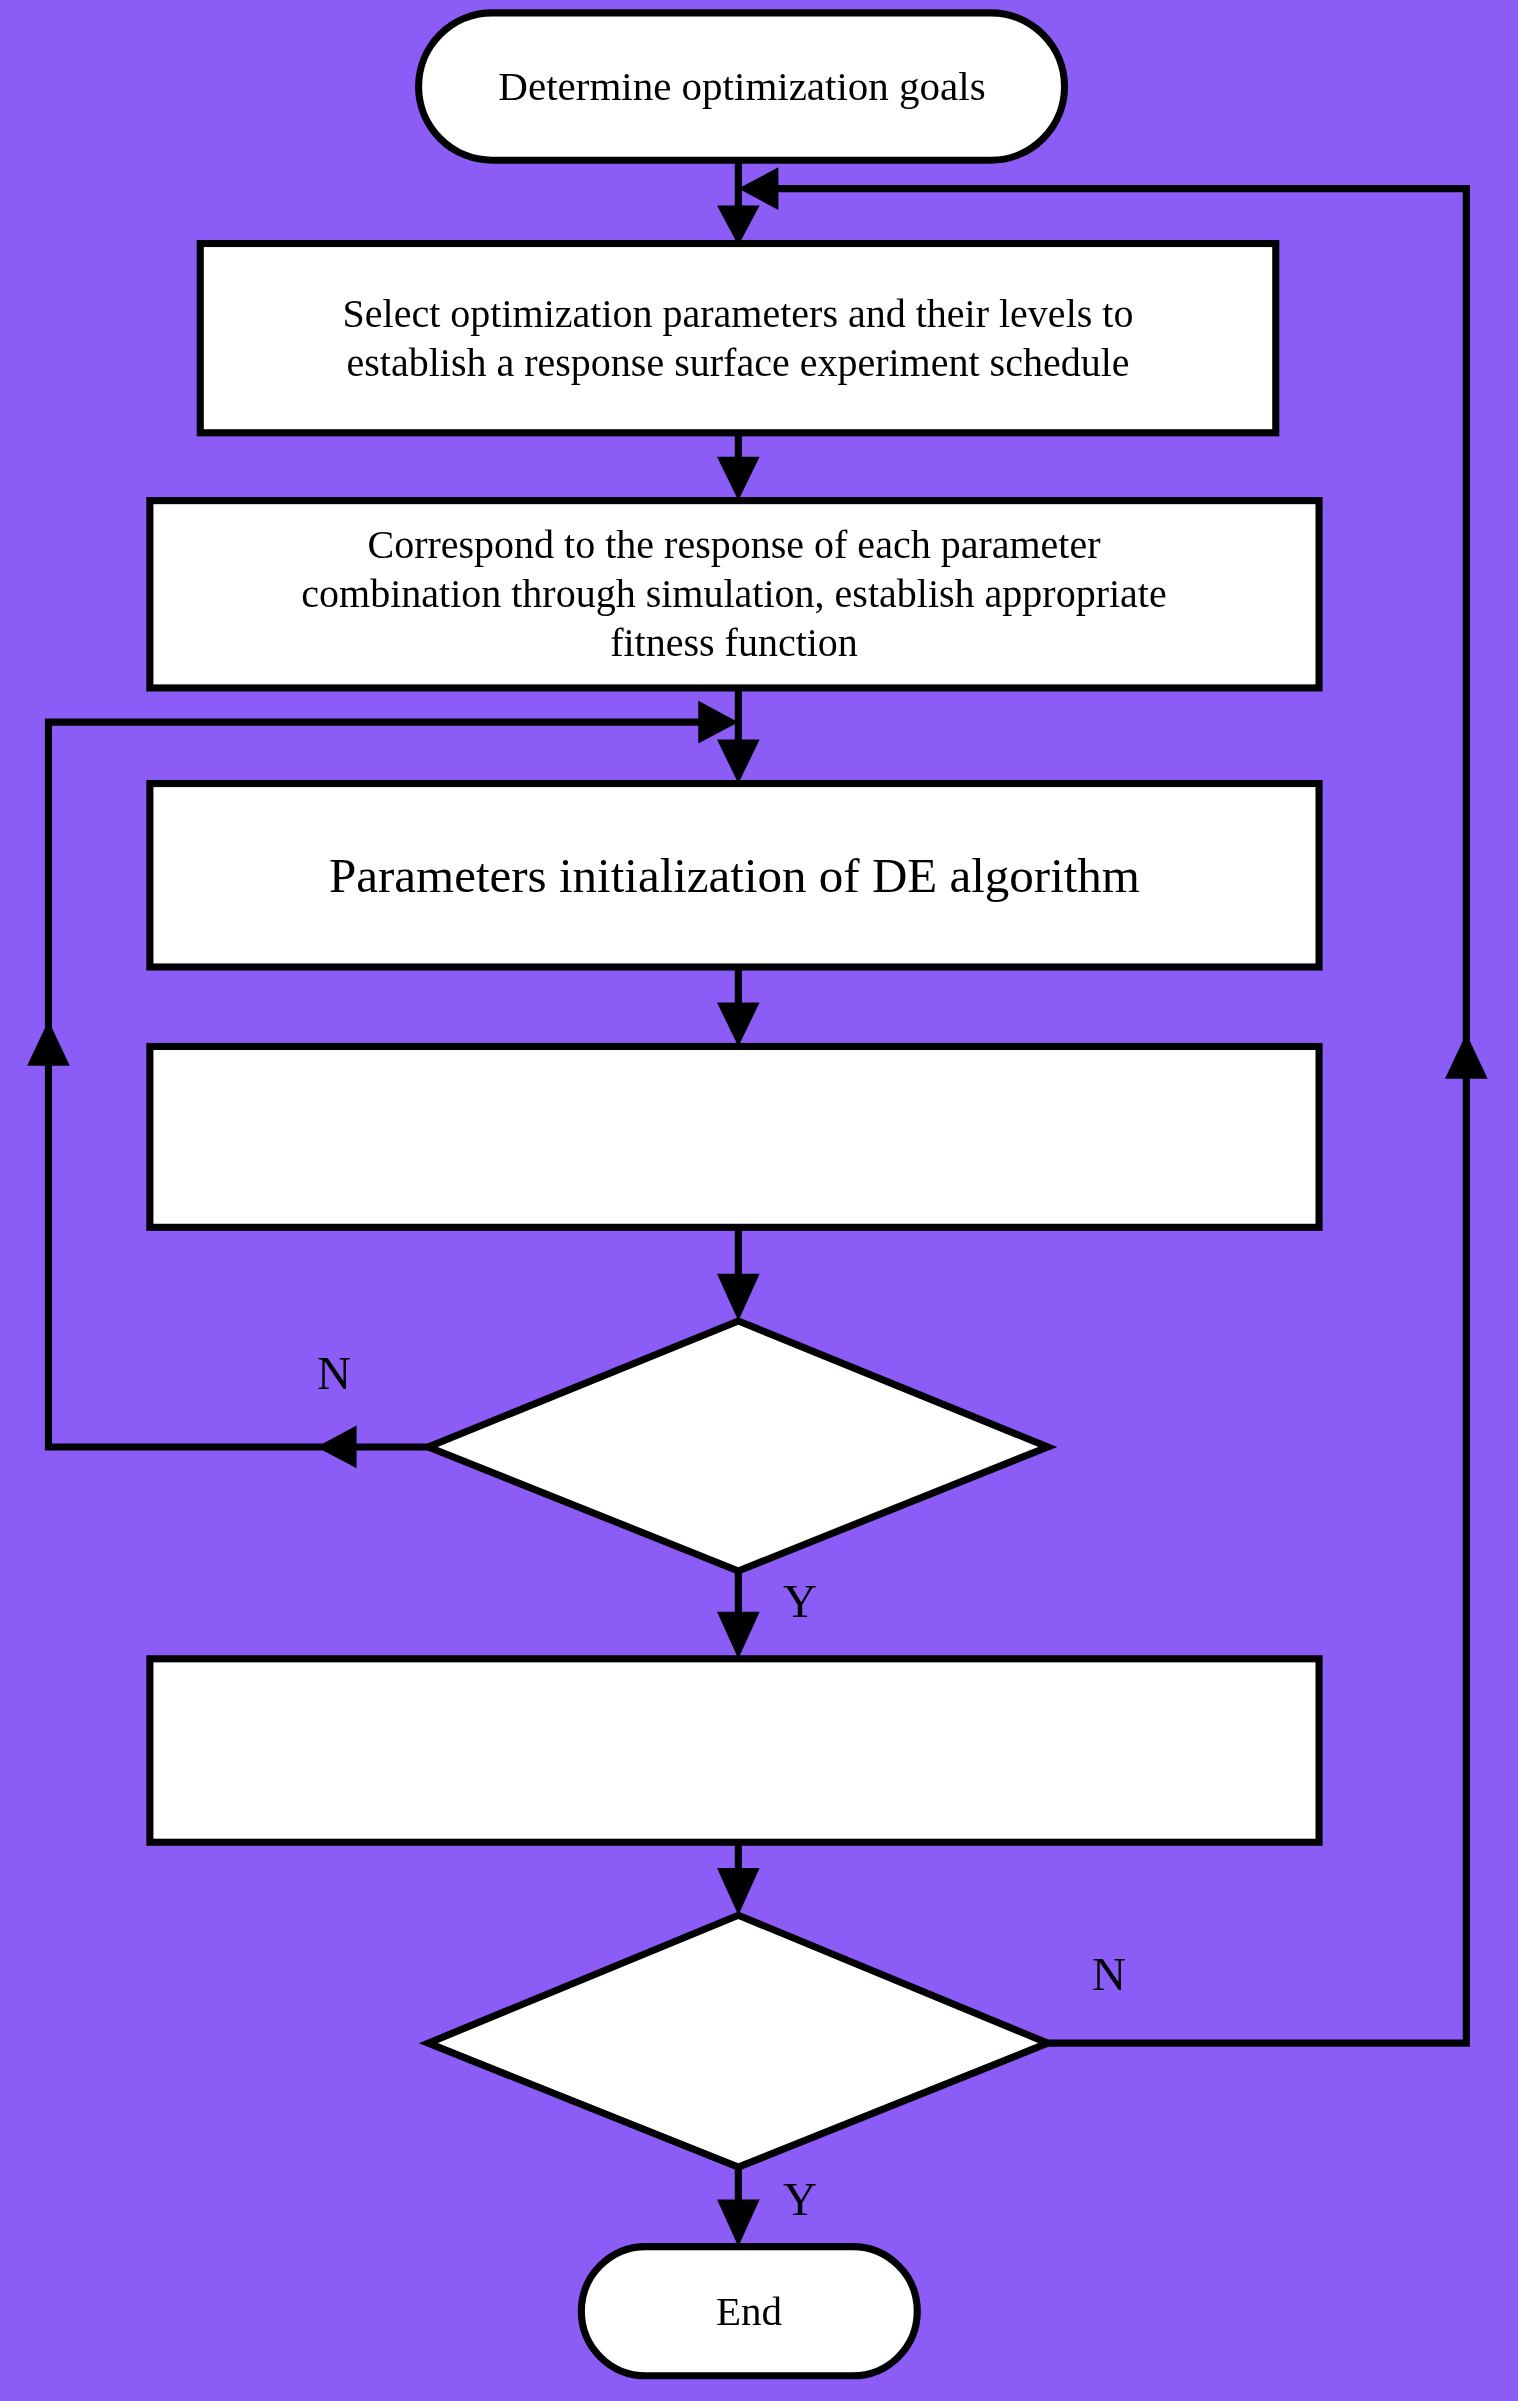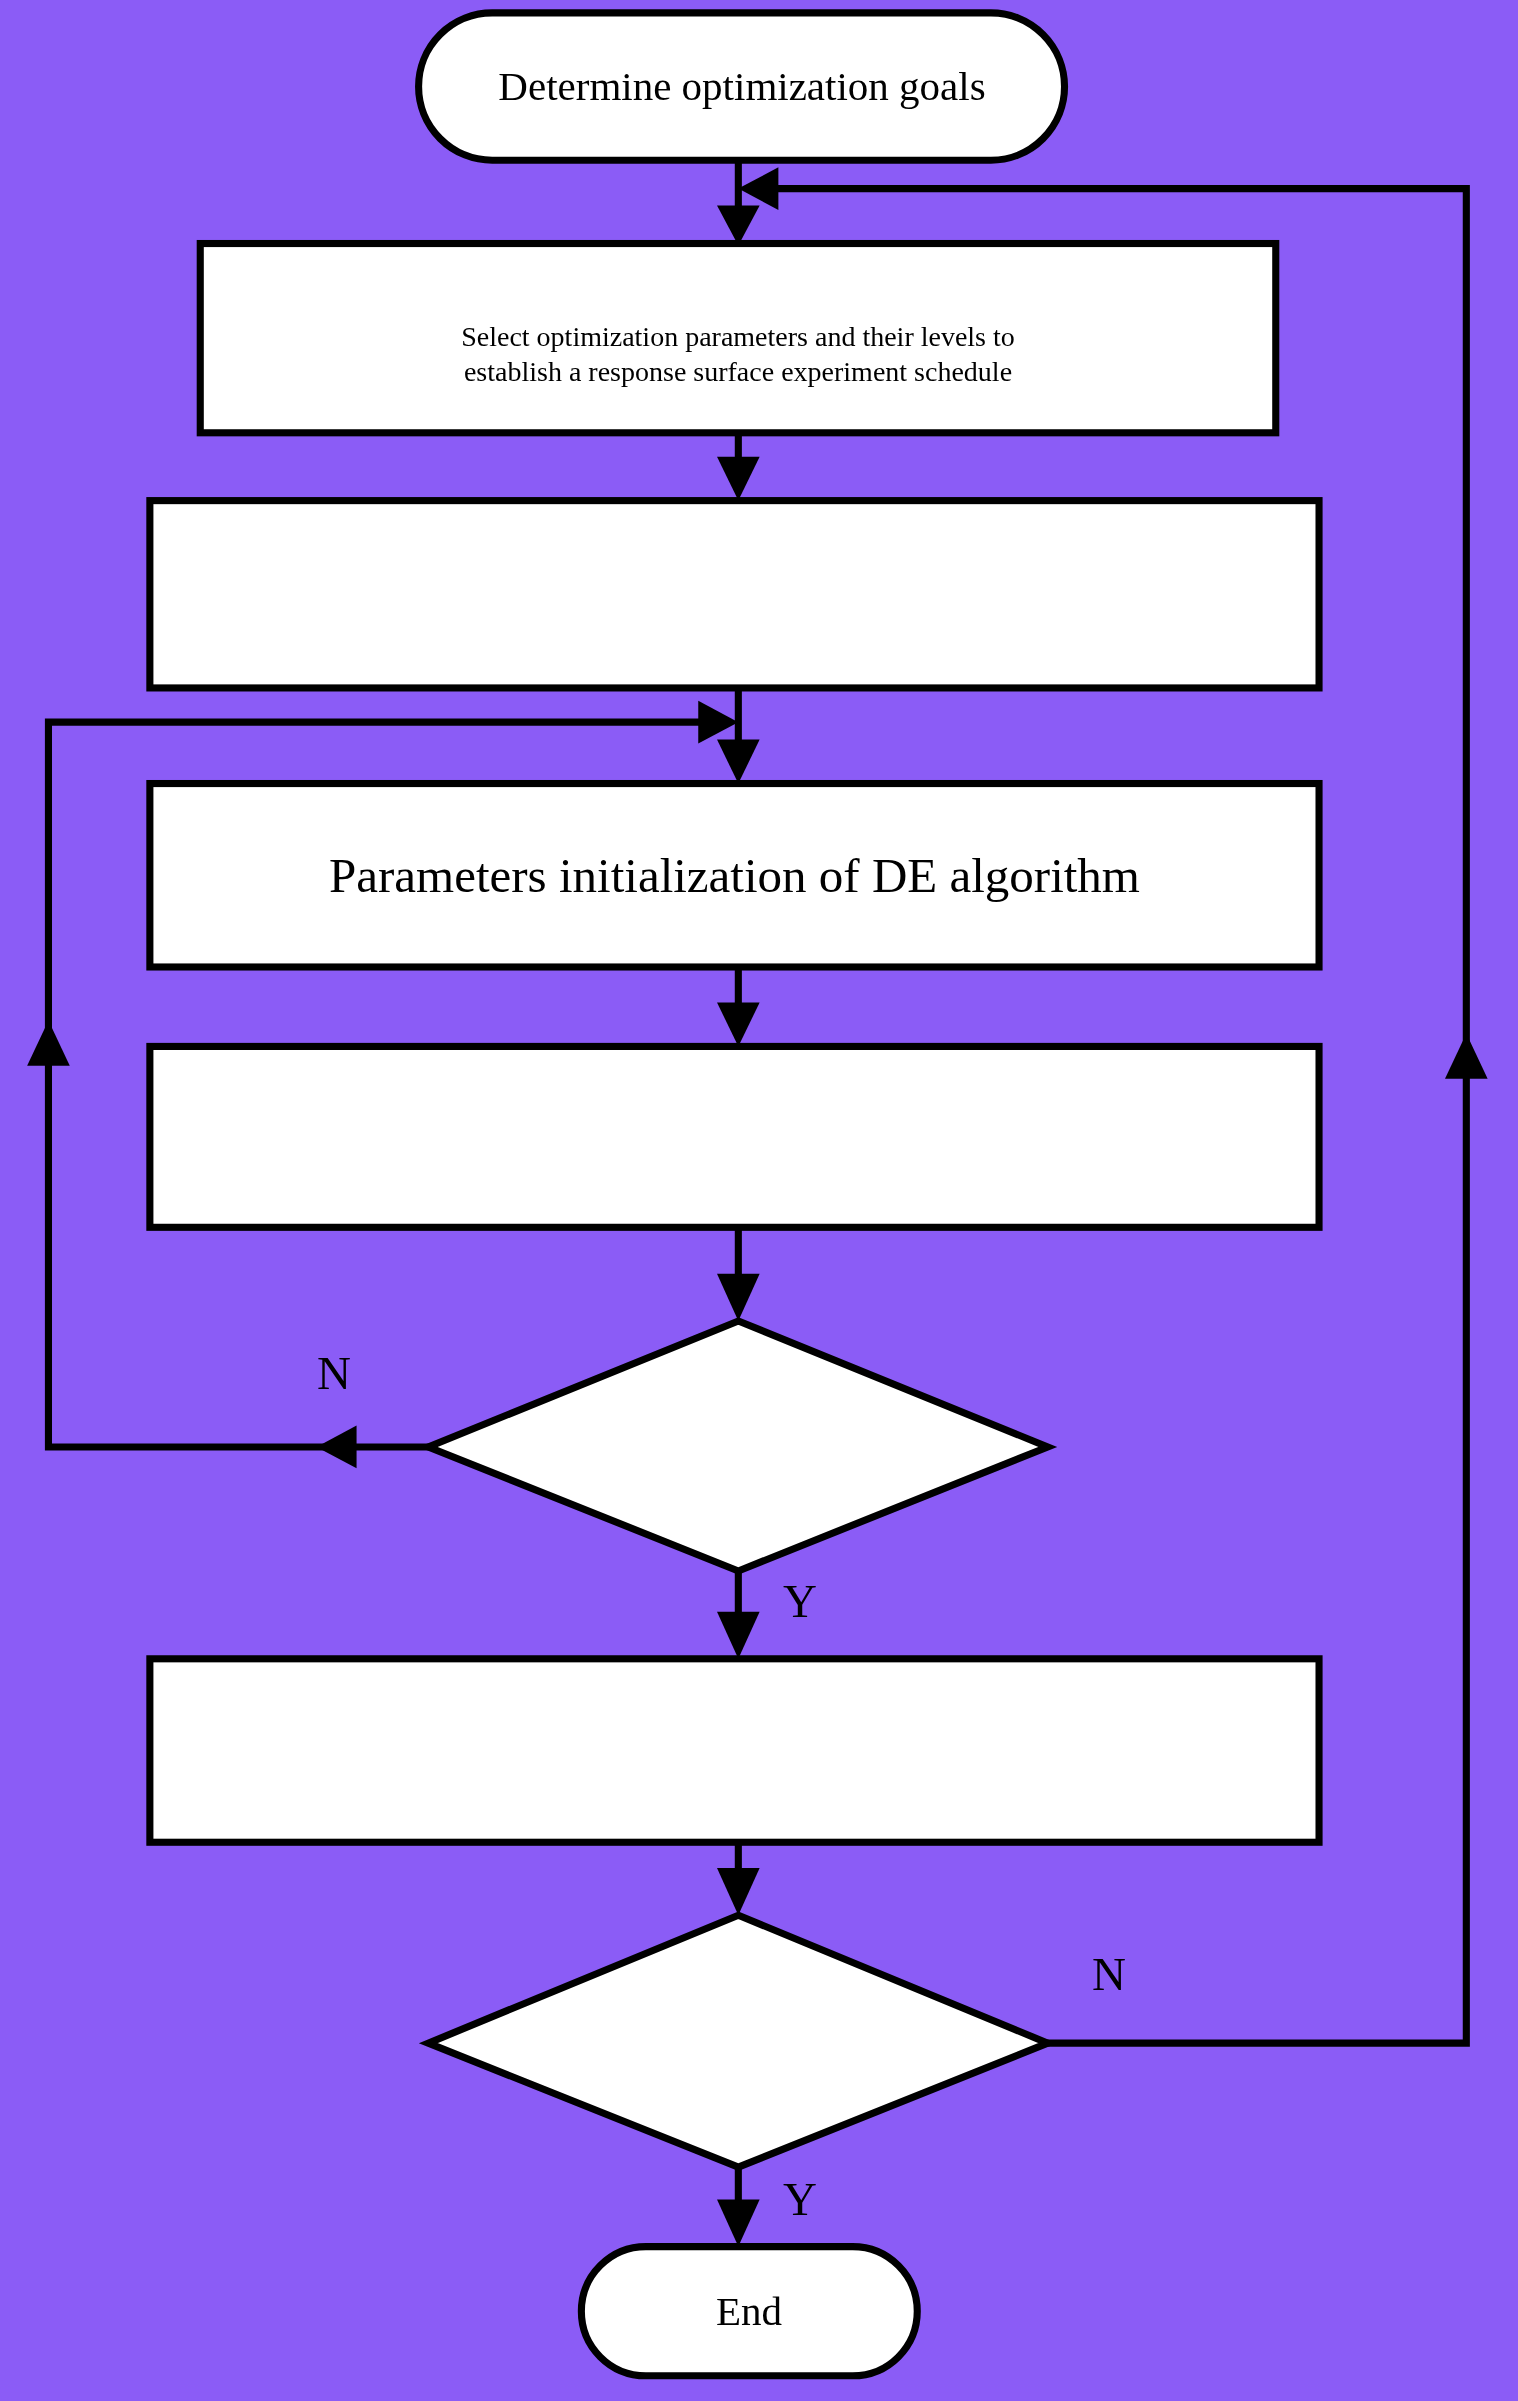--- a/index.html
+++ b/index.html
@@ -137,23 +137,26 @@
     <rect class="node-shape thick" x="232" y="2568" width="1810" height="284"></rect>
 
     <polygon class="node-shape thick" points="1143,2965 1622,3163 1143,3355 663,3163"></polygon>
 
     <rect class="node-shape thick" x="900" y="3478" width="520" height="200" rx="100" ry="100"></rect>
 
   </svg>
 
   <div class="node-label" style="left:419px; top:13px; width:646px; height:147px; font-size:41px;">Determine optimization goals</div>
 
-  <div class="node-label" style="left:213px; top:260px; width:1050px; height:189px; font-size:28px;">Select optimization parameters and their levels to
+  <div class="node-label" style="left:213px; top:244px; width:1050px; height:189px; font-size:40px;">Select optimization parameters and their levels to
 establish a response surface experiment schedule</div>
 
+  <div class="node-label" style="left:156px; top:501px; width:1156px; height:187px; font-size:40px;">Correspond to the response of each parameter
+combination through simulation, establish  appropriate
+fitness function</div>
 
   <div class="node-label" style="left:150px; top:784px; width:1169px; height:183px; font-size:49px;">Parameters initialization of DE algorithm</div>
 
 
 
 
 
   <div class="node-label" style="left:581px; top:2247px; width:336px; height:129px; font-size:41px;text-align:right;">End</div>
 
   <div class="edge-label" style="left:317px; top:1350px; font-size:47px;">N</div>

